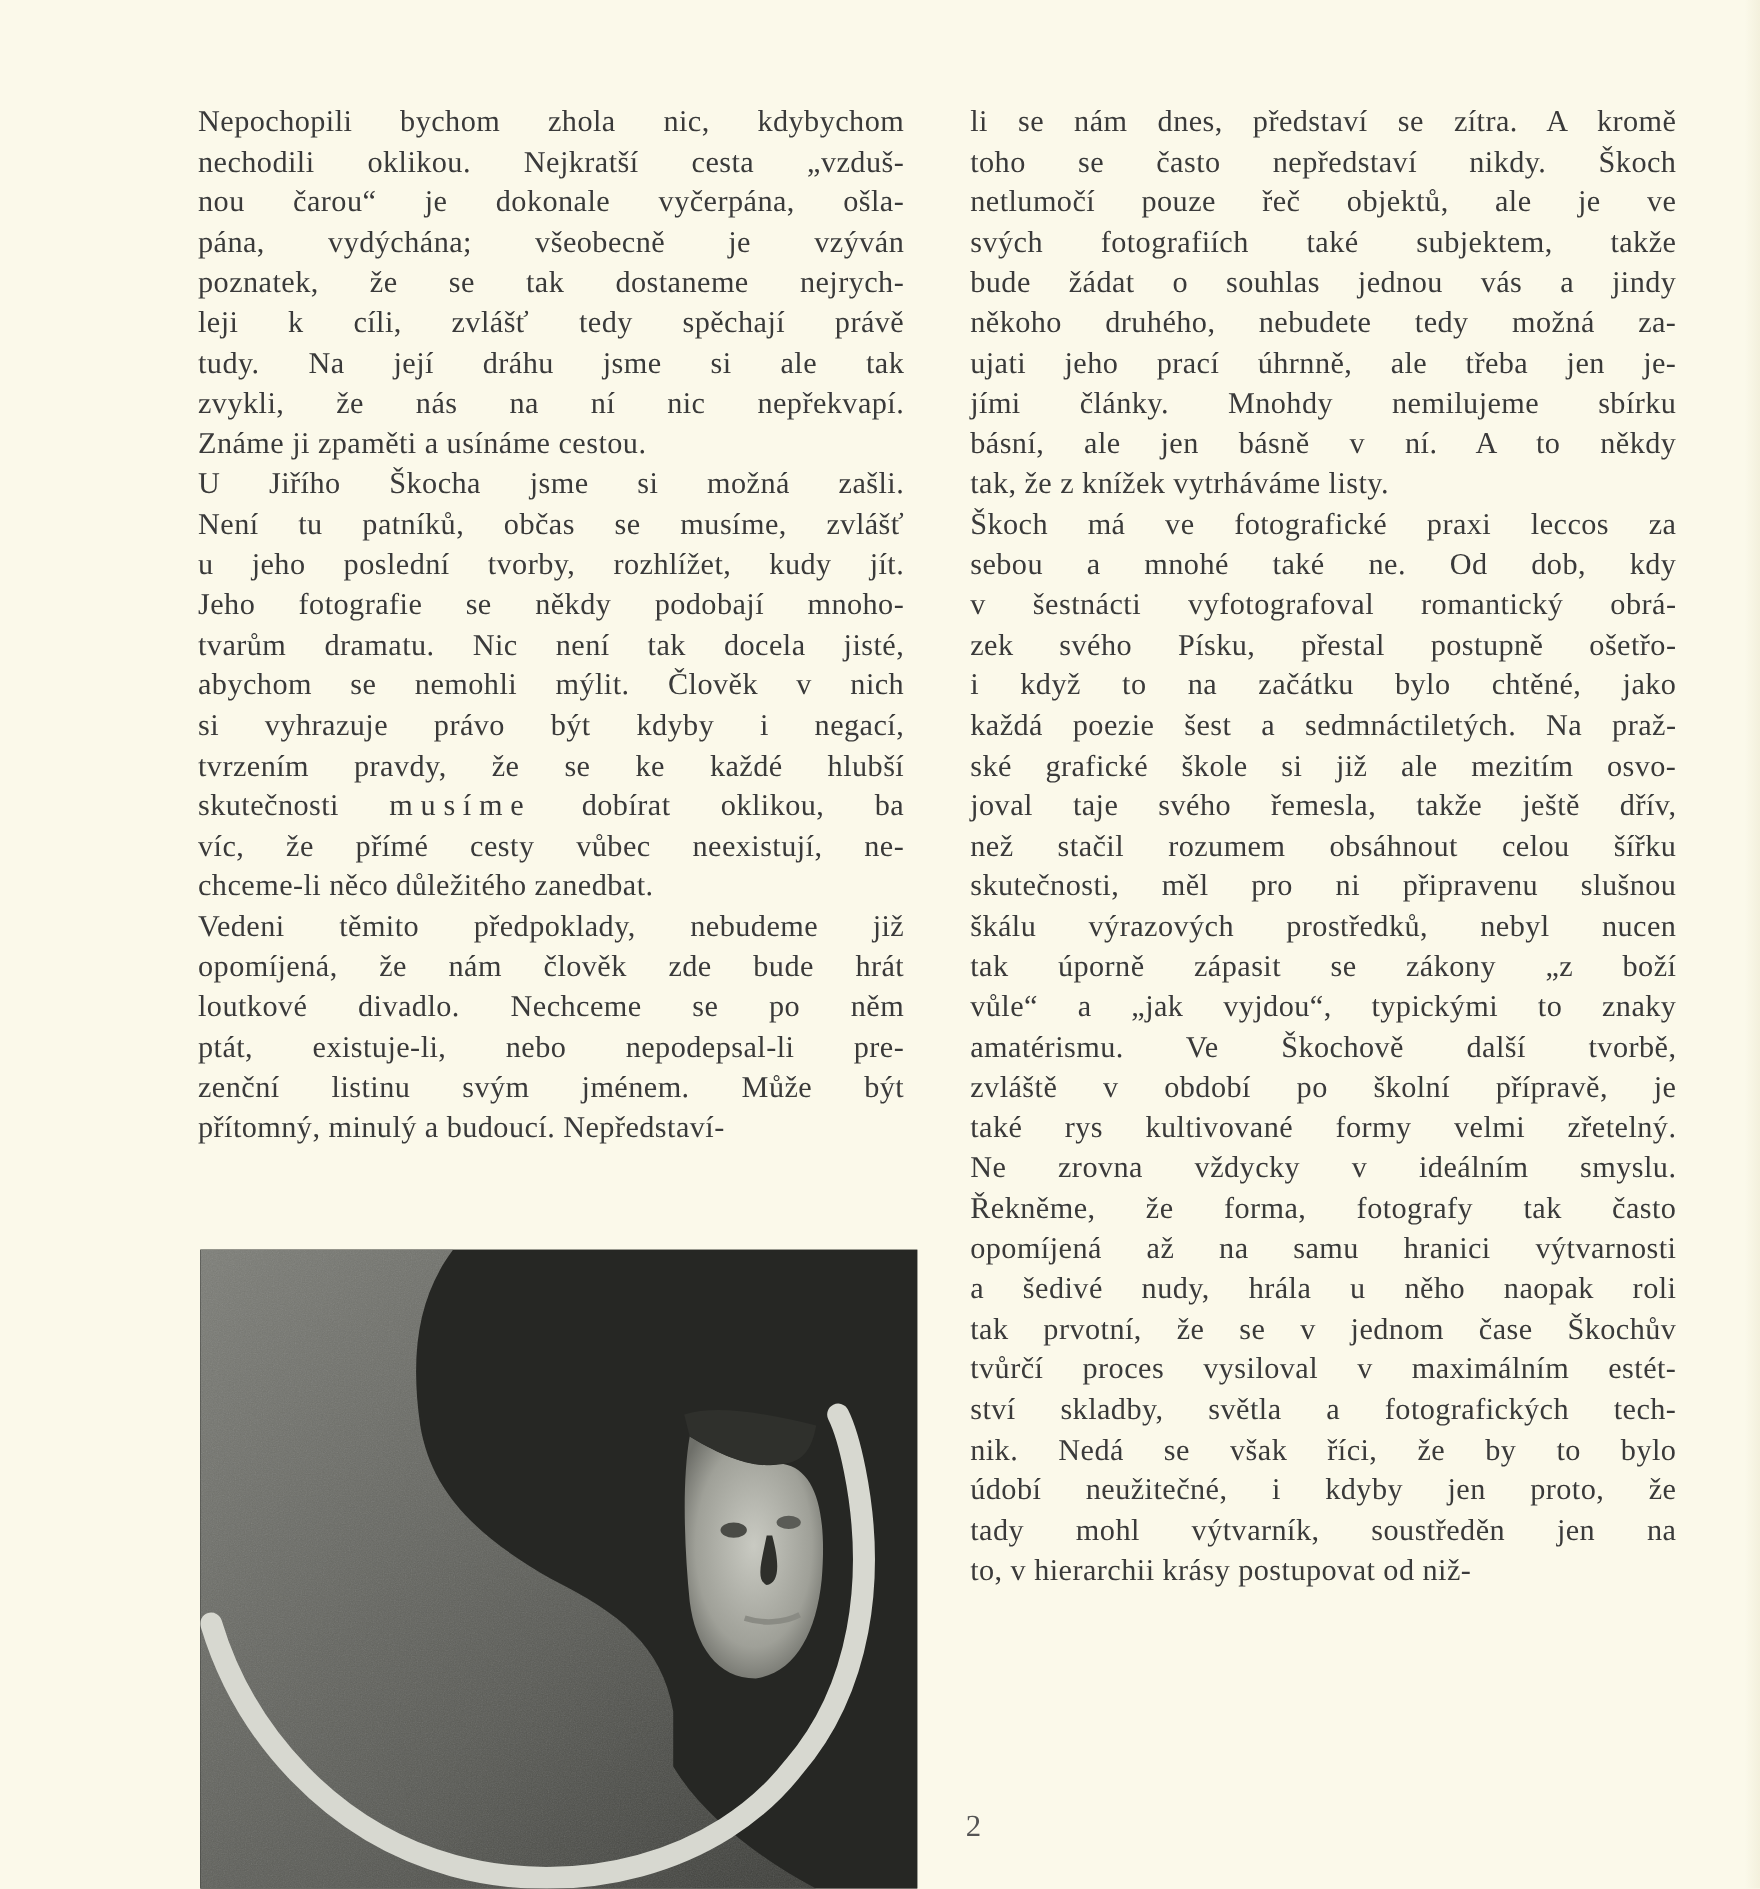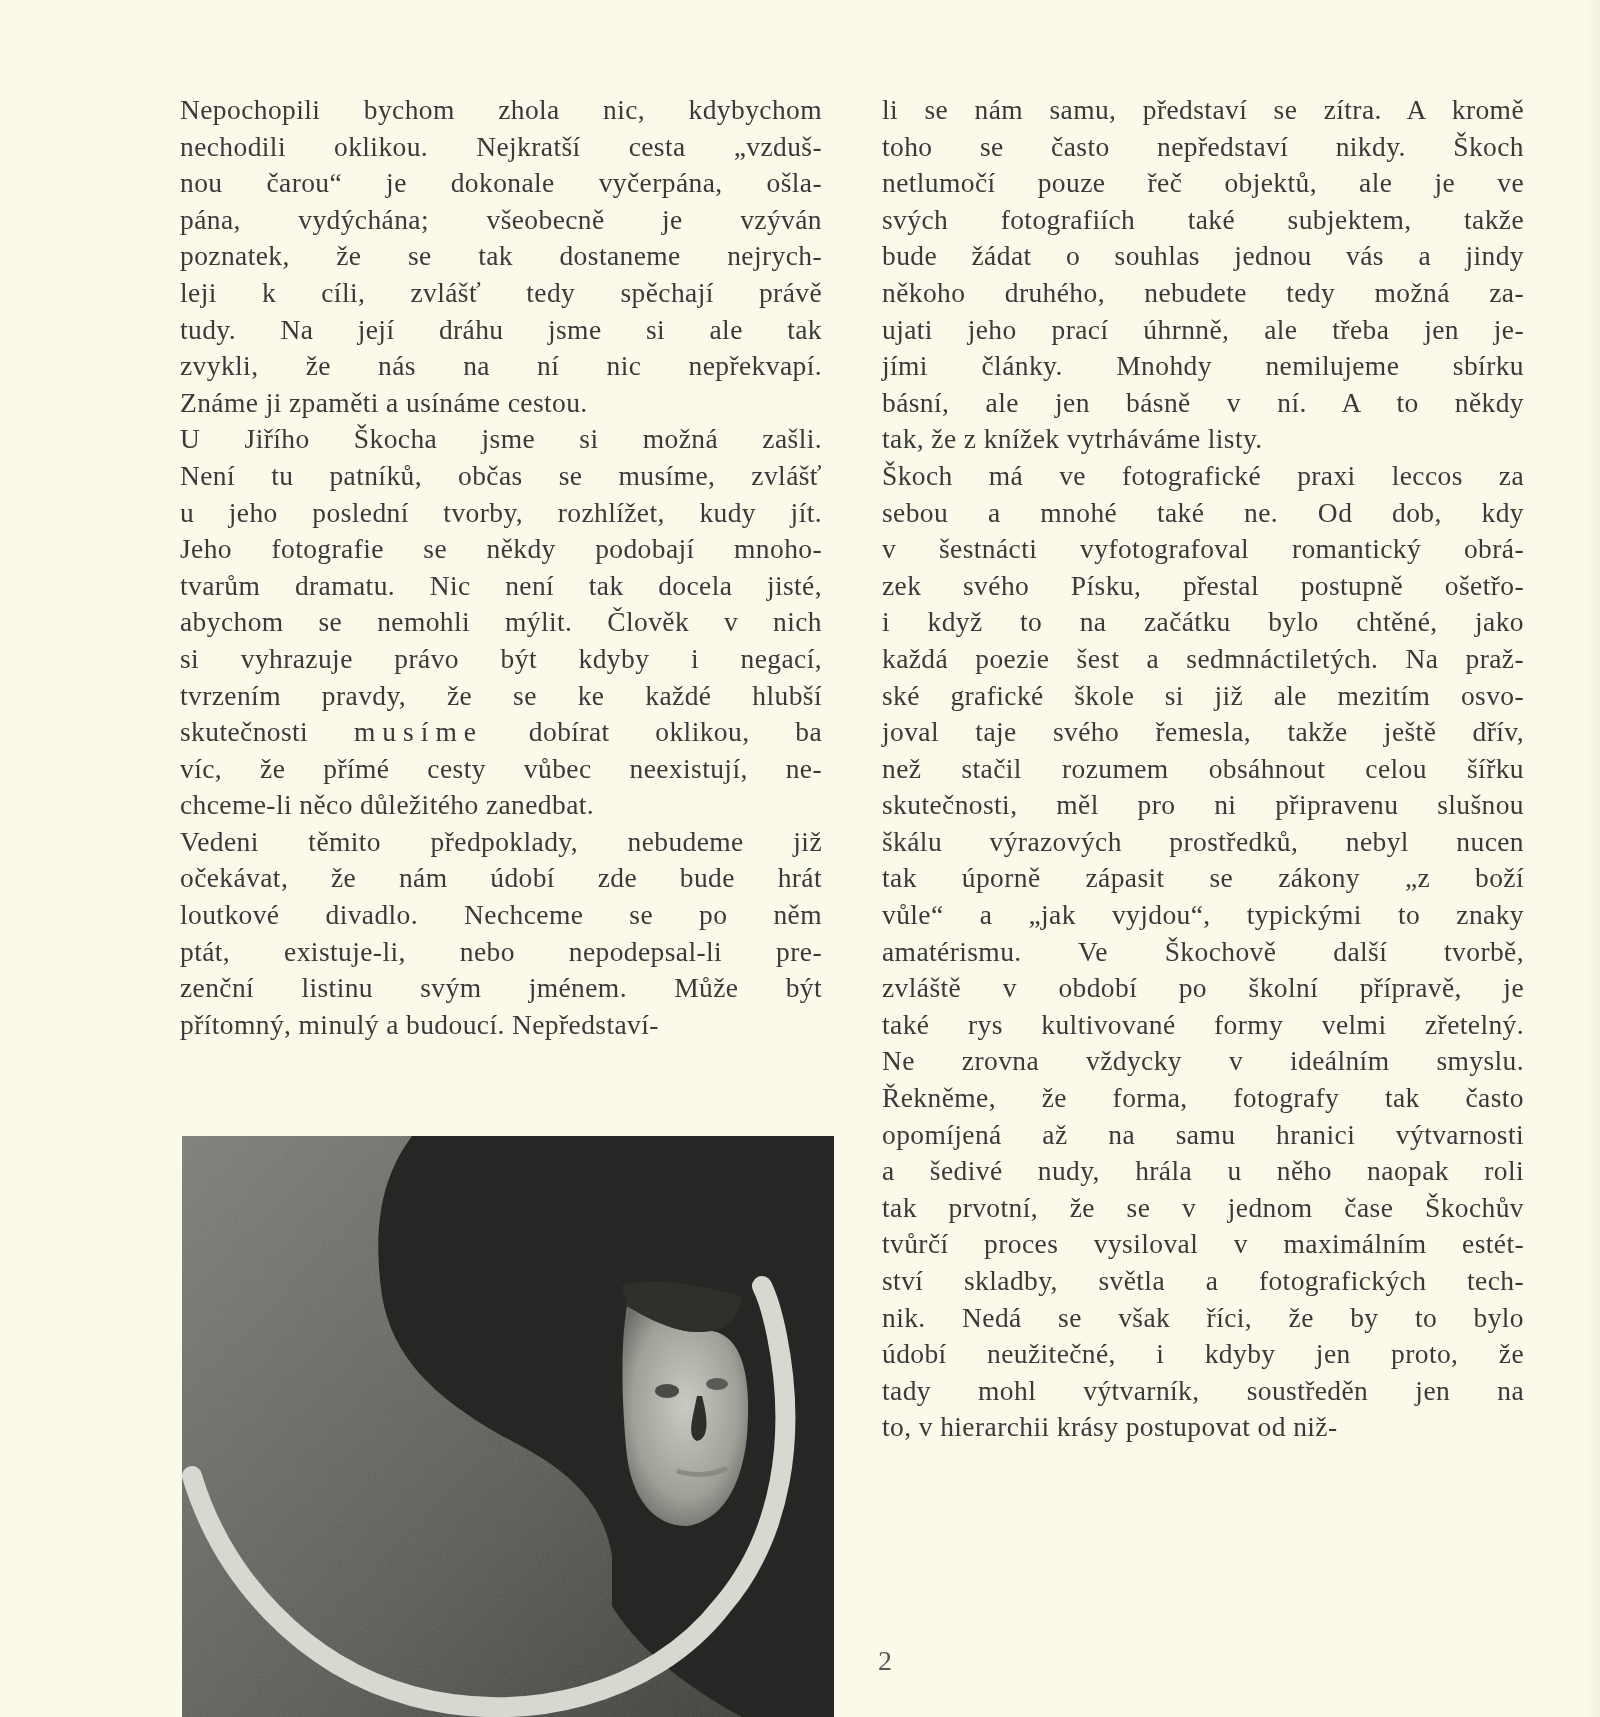--- a/index.html
+++ b/index.html
@@ -56,28 +56,28 @@
     <span class="line">u jeho poslední tvorby, rozhlížet, kudy jít.</span>
     <span class="line">Jeho fotografie se někdy podobají mnoho-</span>
     <span class="line">tvarům dramatu. Nic není tak docela jisté,</span>
     <span class="line">abychom se nemohli mýlit. Člověk v nich</span>
     <span class="line">si vyhrazuje právo být kdyby i negací,</span>
     <span class="line">tvrzením pravdy, že se ke každé hlubší</span>
     <span class="line"><span>skutečnosti </span><span class="spaced">musíme</span><span> dobírat oklikou, ba</span></span>
     <span class="line">víc, že přímé cesty vůbec neexistují, ne-</span>
     <span class="line last">chceme-li něco důležitého zanedbat.</span>
     <span class="line">Vedeni těmito předpoklady, nebudeme již</span>
-    <span class="line">očekávat, že nám údobí zde bude hrát</span>
+    <span class="line">opomíjená, že nám člověk zde bude hrát</span>
     <span class="line">loutkové divadlo. Nechceme se po něm</span>
     <span class="line">ptát, existuje-li, nebo nepodepsal-li pre-</span>
     <span class="line">zenční listinu svým jménem. Může být</span>
     <span class="line last">přítomný, minulý a budoucí. Nepředstaví-</span>
   </div>
 <div class="col col-right" id="right-col">
-    <span class="line">li se nám samu, představí se zítra. A kromě</span>
+    <span class="line">li se nám dnes, představí se zítra. A kromě</span>
     <span class="line">toho se často nepředstaví nikdy. Škoch</span>
     <span class="line">netlumočí pouze řeč objektů, ale je ve</span>
     <span class="line">svých fotografiích také subjektem, takže</span>
     <span class="line">bude žádat o souhlas jednou vás a jindy</span>
     <span class="line">někoho druhého, nebudete tedy možná za-</span>
     <span class="line">ujati jeho prací úhrnně, ale třeba jen je-</span>
     <span class="line">jími články. Mnohdy nemilujeme sbírku</span>
     <span class="line">básní, ale jen básně v ní. A to někdy</span>
     <span class="line last">tak, že z knížek vytrháváme listy.</span>
     <span class="line">Škoch má ve fotografické praxi leccos za</span>

